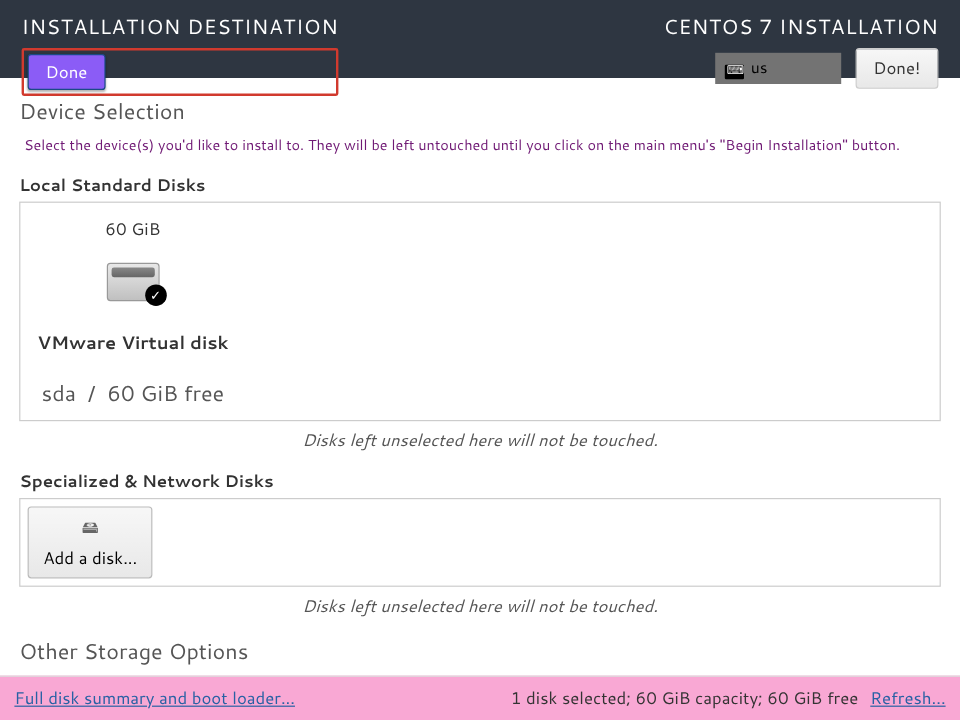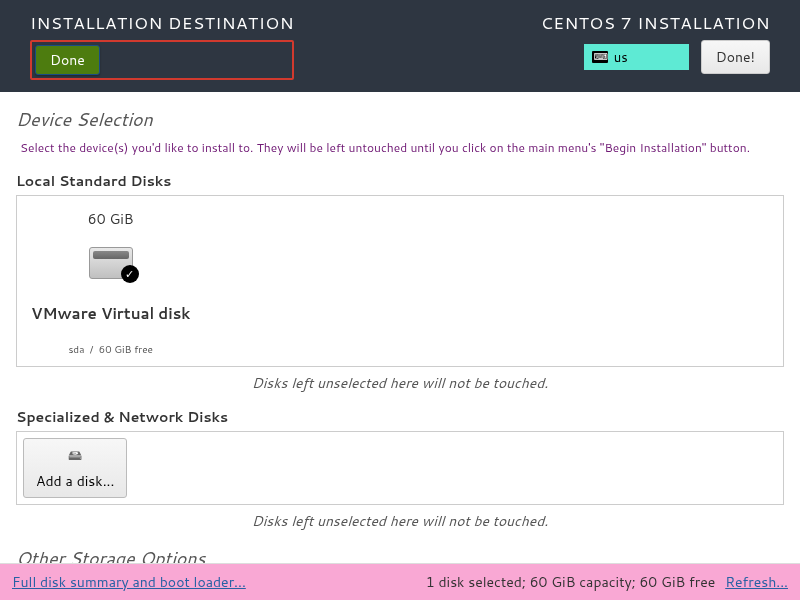--- a/index.html
+++ b/index.html
@@ -1,46 +1,46 @@
 <!DOCTYPE html>
 <html><head>
   <meta charset="utf-8">
   <style>
     * { margin: 0; padding: 0; box-sizing: border-box; font-family: "Cantarell", "DejaVu Sans", sans-serif; }
     body { width: 800px; height: 600px; background: #fff; color: #333; overflow: hidden; }
     
-    .header { background: #2e3641; color: #fff; height: 92px; display: flex; justify-content: space-between; align-items: flex-start; padding: 10px 30px; }
+    .header { background: #2e3641; color: #fff; height: 65px; display: flex; justify-content: space-between; align-items: flex-start; padding: 10px 18px; }
     .header-left { display: flex; flex-direction: column; gap: 6px; }
     .header-title { font-size: 17px; font-weight: 300; letter-spacing: 0.5px; }
-    .done-btn { background: #4d7c0f; border: 1px solid #1a4a85; color: #fff; padding: 4px 14px; font-size: 14px; cursor: pointer; border-radius: 3px; box-shadow: 0 1px 2px rgba(0,0,0,0.3); }
+    .done-btn { background: #8b5cf6; border: 1px solid #1a4a85; color: #fff; padding: 4px 14px; font-size: 14px; cursor: pointer; border-radius: 3px; box-shadow: 0 1px 2px rgba(0,0,0,0.3); }
     .done-highlight { border: 2px solid #d13a2e; padding: 3px; display: inline-block; border-radius: 2px; }
     .header-right { display: flex; flex-direction: column; align-items: flex-end; gap: 6px; }
     .installer-title { font-size: 17px; font-weight: 300; letter-spacing: 0.5px; }
     .header-controls { display: flex; gap: 12px; align-items: center; }
-    .keyboard-indicator { background: #5eead4; color: #000; padding: 4px 8px; font-size: 13px; display: flex; align-items: center; gap: 6px; min-width: 105px; }
+    .keyboard-indicator { background: #737373; color: #000; padding: 4px 8px; font-size: 13px; display: flex; align-items: flex-end; gap: 6px; min-width: 105px; }
     .keyboard-icon { width: 16px; height: 12px; background: #000; border-radius: 1px; position: relative; }
     .keyboard-icon::after { content: "⌨"; position: absolute; color: #fff; font-size: 10px; top: -2px; left: 2px; }
     .help-btn { background: linear-gradient(#f7f7f7, #e8e8e8); border: 1px solid #ccc; color: #333; padding: 6px 14px; font-size: 14px; border-radius: 3px; cursor: pointer; }
     
     .main { padding: 14px 16px 0 16px; }
-    .section-heading { font-size: 18px; color: #555; margin-bottom: 8px; font-style: italic; }
+    .section-heading { font-size: 18px; color: #555; margin-bottom: 8px; }
     .instructions { font-size: 12px; color: #701a75; margin: 0 4px 14px 4px; line-height: 1.4; }
     
     .subsection-label { font-size: 14px; font-weight: bold; color: #333; margin-bottom: 4px; }
     
     .disk-container { border: 1px solid #ccc; padding: 10px 14px; margin-bottom: 6px; }
     .disk-item { display: inline-flex; flex-direction: column; align-items: center; gap: 18px; }
     .disk-size { font-size: 14px; }
     .disk-icon-wrap { position: relative; }
     .disk-icon { width: 44px; height: 32px; background: linear-gradient(#e8e8e8, #c0c0c0); border: 1px solid #999; border-radius: 3px; position: relative; }
     .disk-icon::before { content: ""; position: absolute; top: 3px; left: 3px; right: 3px; height: 8px; background: linear-gradient(#888, #666); border-radius: 2px; }
     .check-badge { position: absolute; bottom: -4px; right: -6px; width: 18px; height: 18px; background: #000; border-radius: 50%; display: flex; align-items: center; justify-content: center; }
     .check-badge::after { content: "✓"; color: #fff; font-size: 11px; font-weight: bold; }
     .disk-name { font-weight: bold; font-size: 15px; margin-top: 6px; }
-    .disk-details { font-size: 10px; color: #555; }
+    .disk-details { font-size: 18px; color: #555; }
     
     .hint-right { text-align: center; font-style: italic; color: #555; font-size: 14px; margin-bottom: 14px; }
     
     .add-disk-btn { background: linear-gradient(#f7f7f7, #e8e8e8); border: 1px solid #bbb; padding: 6px 12px; font-size: 14px; border-radius: 3px; cursor: pointer; display: inline-flex; flex-direction: column; align-items: center; gap: 2px; }
     .add-disk-icon { font-size: 14px; color: #666; }
     
     .partitioning-label { font-size: 14px; margin: 6px 0 6px 8px; }
     .radio-row { display: flex; align-items: center; gap: 16px; margin-left: 8px; }
     .radio-option { display: flex; align-items: center; gap: 6px; font-size: 14px; }
     .radio { width: 15px; height: 15px; border: 1px solid #888; border-radius: 50%; display: flex; align-items: center; justify-content: center; }

